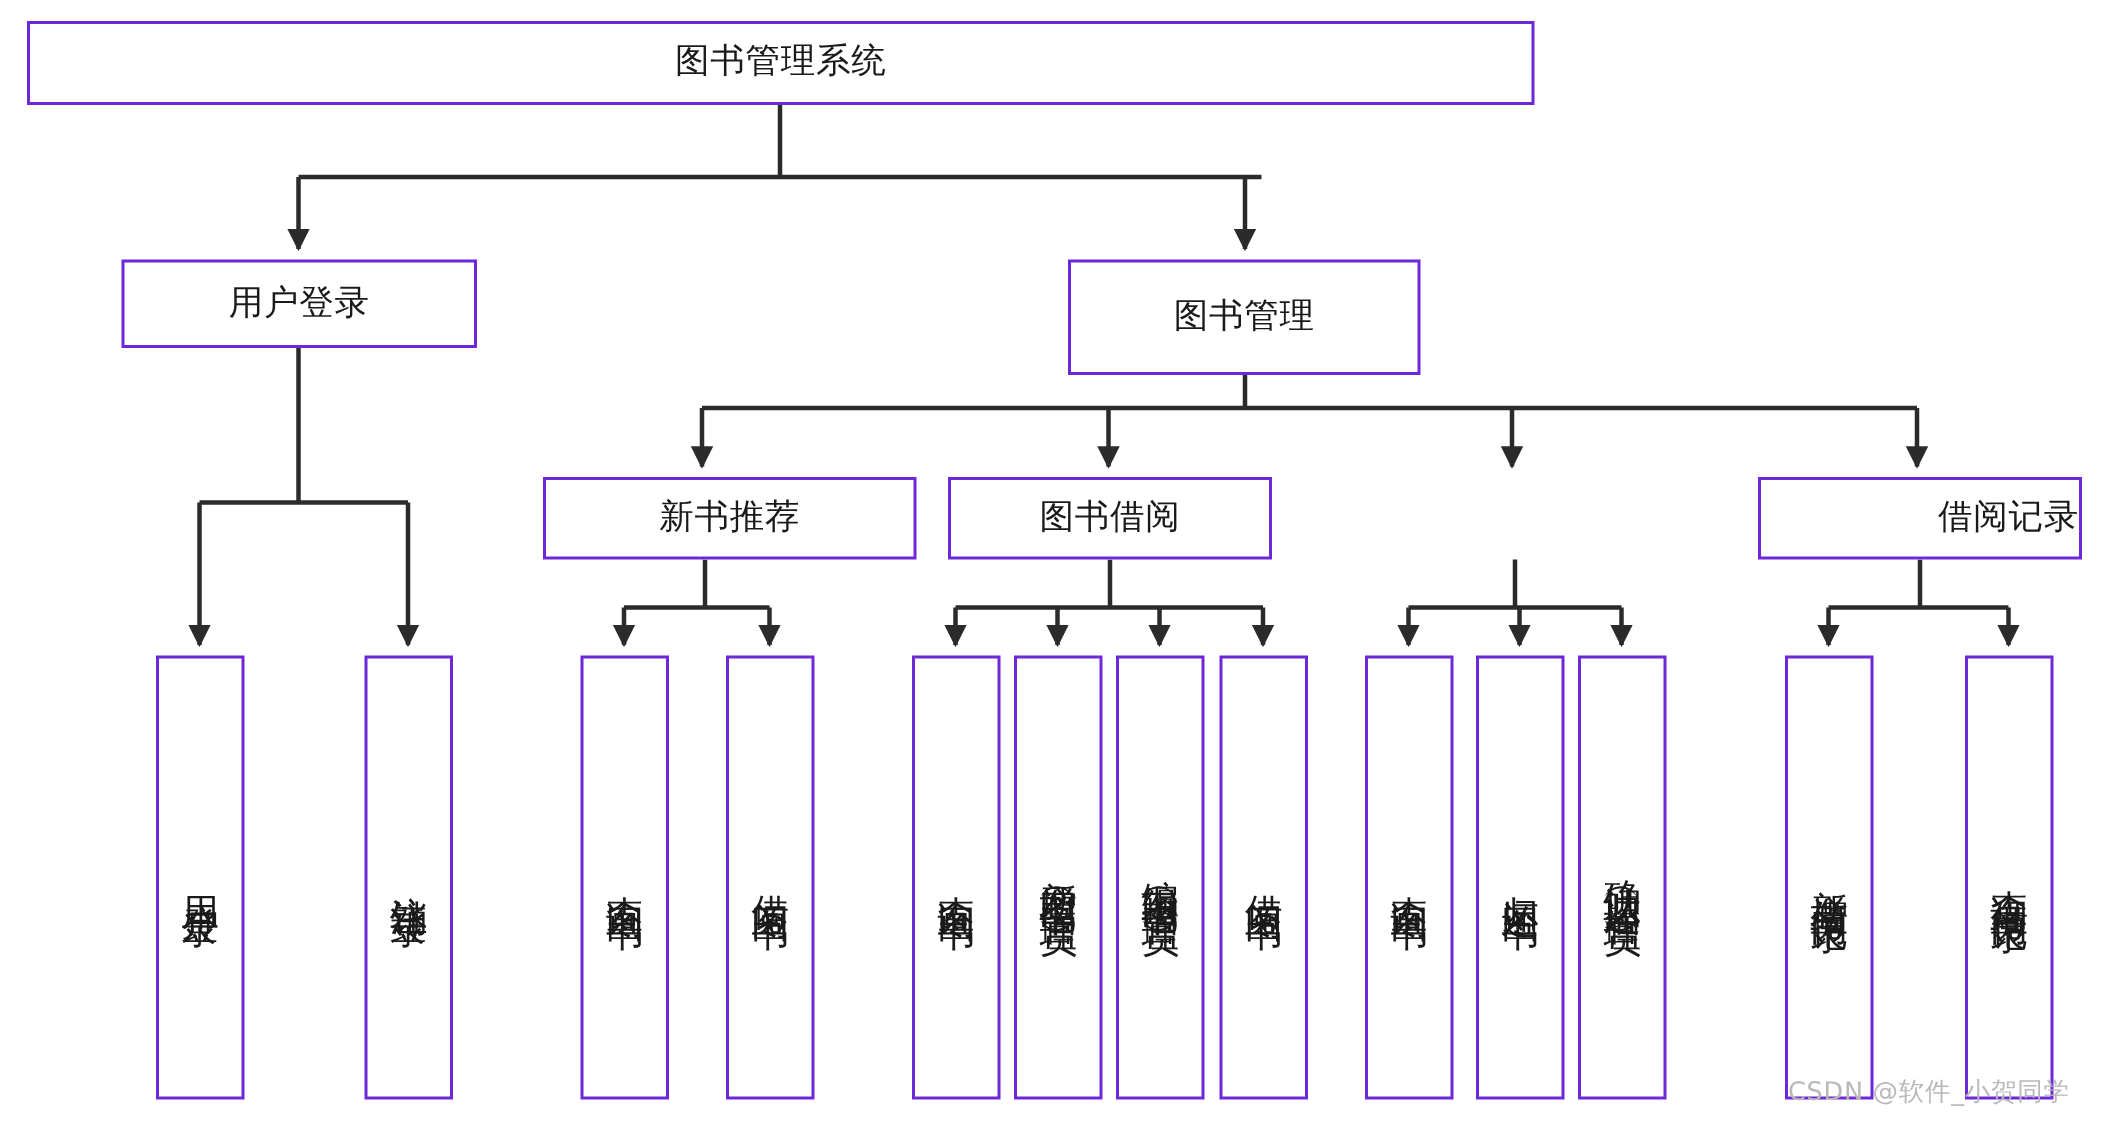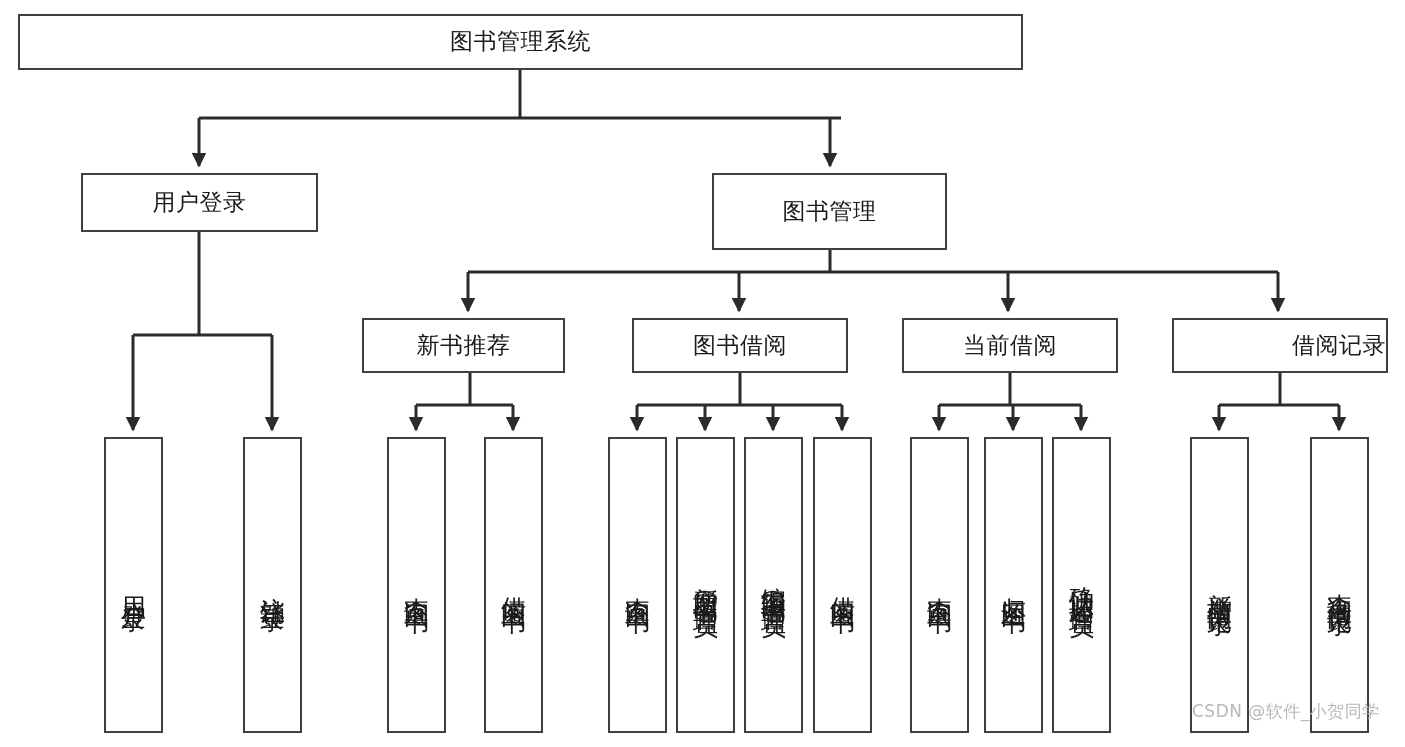--- a/index.html
+++ b/index.html
@@ -22,21 +22,21 @@
     left: 0;
     top: 0;
     width: 1405px;
     height: 747px;
     pointer-events: none;
   }
   .node {
     position: absolute;
     box-sizing: border-box;
     background: #ffffff;
-    border: 2px solid #404040;
+    border: 2px solid #6d28d9;
     display: flex;
     align-items: center;
     justify-content: center;
     color: #1a1a1a;
   }
   .node .label {
     text-align: center;
     line-height: 1.18;
     letter-spacing: 0.5px;
   }
@@ -123,28 +123,25 @@
     <span class="label">图书管理系统</span>
   </div>
 
   <div class="node horiz" style="left:81px; top:173px; width:237px; height:59px;">
     <span class="label">用户登录</span>
   </div>
   <div class="node horiz" style="left:712px; top:173px; width:235px; height:77px;">
     <span class="label">图书管理</span>
   </div>
 
-  <div class="node horiz" style="left:362px; top:318px; width:203px; height:55px;">
+  <div class="node horiz" style="left:362px; top:318px; width:249px; height:55px;">
     <span class="label">新书推荐</span>
   </div>
   <div class="node horiz" style="left:632px; top:318px; width:216px; height:55px;">
     <span class="label">图书借阅</span>
-  </div>
-  <div class="node horiz" style="left:902px; top:318px; width:216px; height:55px;">
-    <span class="label">当前借阅</span>
   </div>
   <div class="node horiz" style="left:1172px; top:318px; width:216px; height:55px;justify-content:flex-end;">
     <span class="label">借阅记录</span>
   </div>
 
   <div class="node vert" style="left:104px; top:437px; width:59px; height:296px;">
     <span class="label">用户登录</span>
   </div>
   <div class="node vert" style="left:243px; top:437px; width:59px; height:296px;">
     <span class="label">注销登录</span>
@@ -176,15 +173,15 @@
   <div class="node vert" style="left:1052px; top:437px; width:59px; height:296px;">
     <span class="label">确认归还（管理员）</span>
   </div>
   <div class="node vert" style="left:1190px; top:437px; width:59px; height:296px;">
     <span class="label">新增借阅记录</span>
   </div>
   <div class="node vert" style="left:1310px; top:437px; width:59px; height:296px;">
     <span class="label">查询借阅记录</span>
   </div>
 
-  <div class="watermark" style="left:1192px; top:700px;text-align:center;">CSDN @软件_小贺同学</div>
+  <div class="watermark" style="left:1192px; top:716px;text-align:center;">CSDN @软件_小贺同学</div>
 
 </div>
 
 </body></html>

